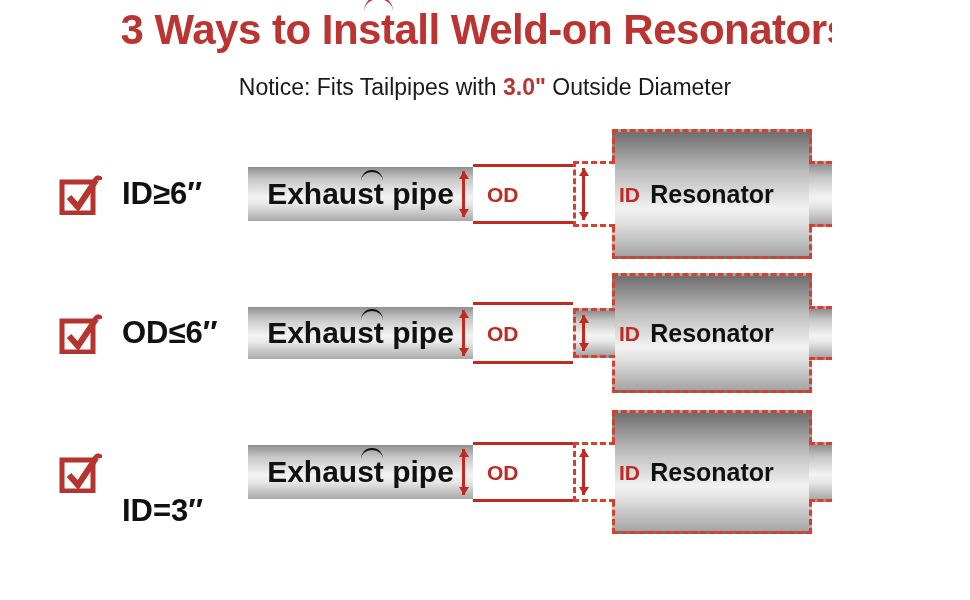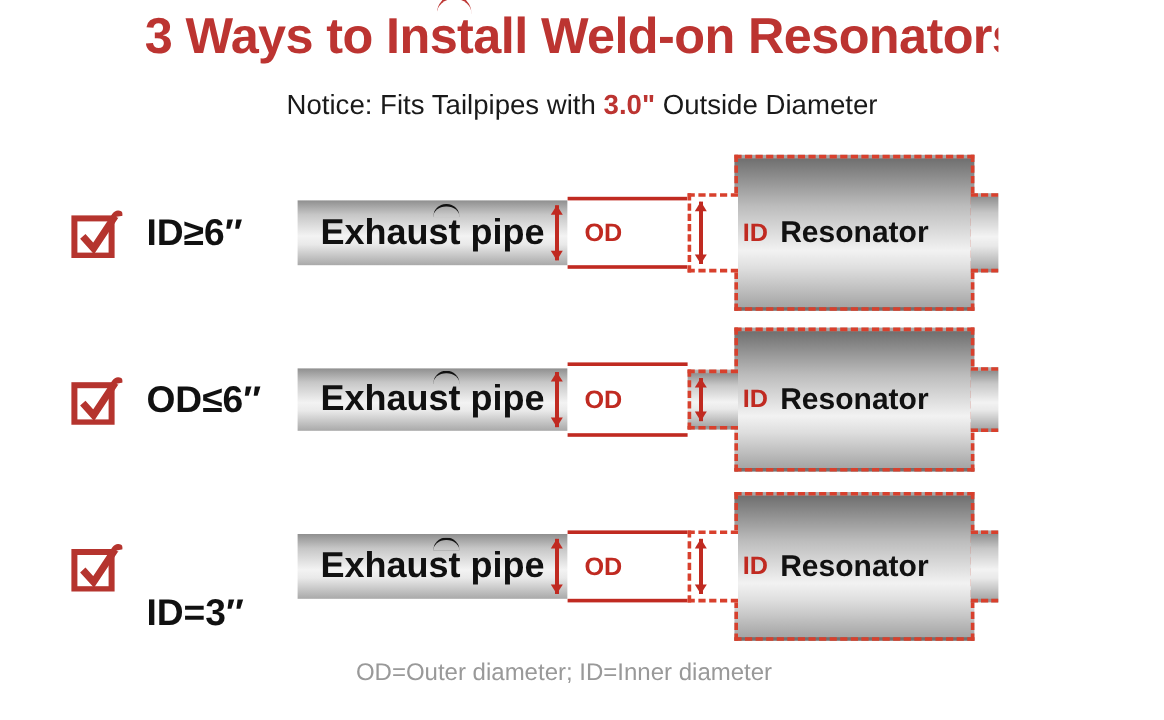--- a/index.html
+++ b/index.html
@@ -149,15 +149,14 @@
     <div class="stub hollow">
       <div class="varrow"></div>
       <span class="dimtext">ID</span>
     </div>
     <div class="rbody">
       <span class="rbody-label">Resonator</span>
     </div>
     <div class="stub-r"></div>
   </section>
 
-  <p class="footnote">OD=Outer diameter; ID=Inner diameter</p>
 
 </div>
 
 </body></html>

